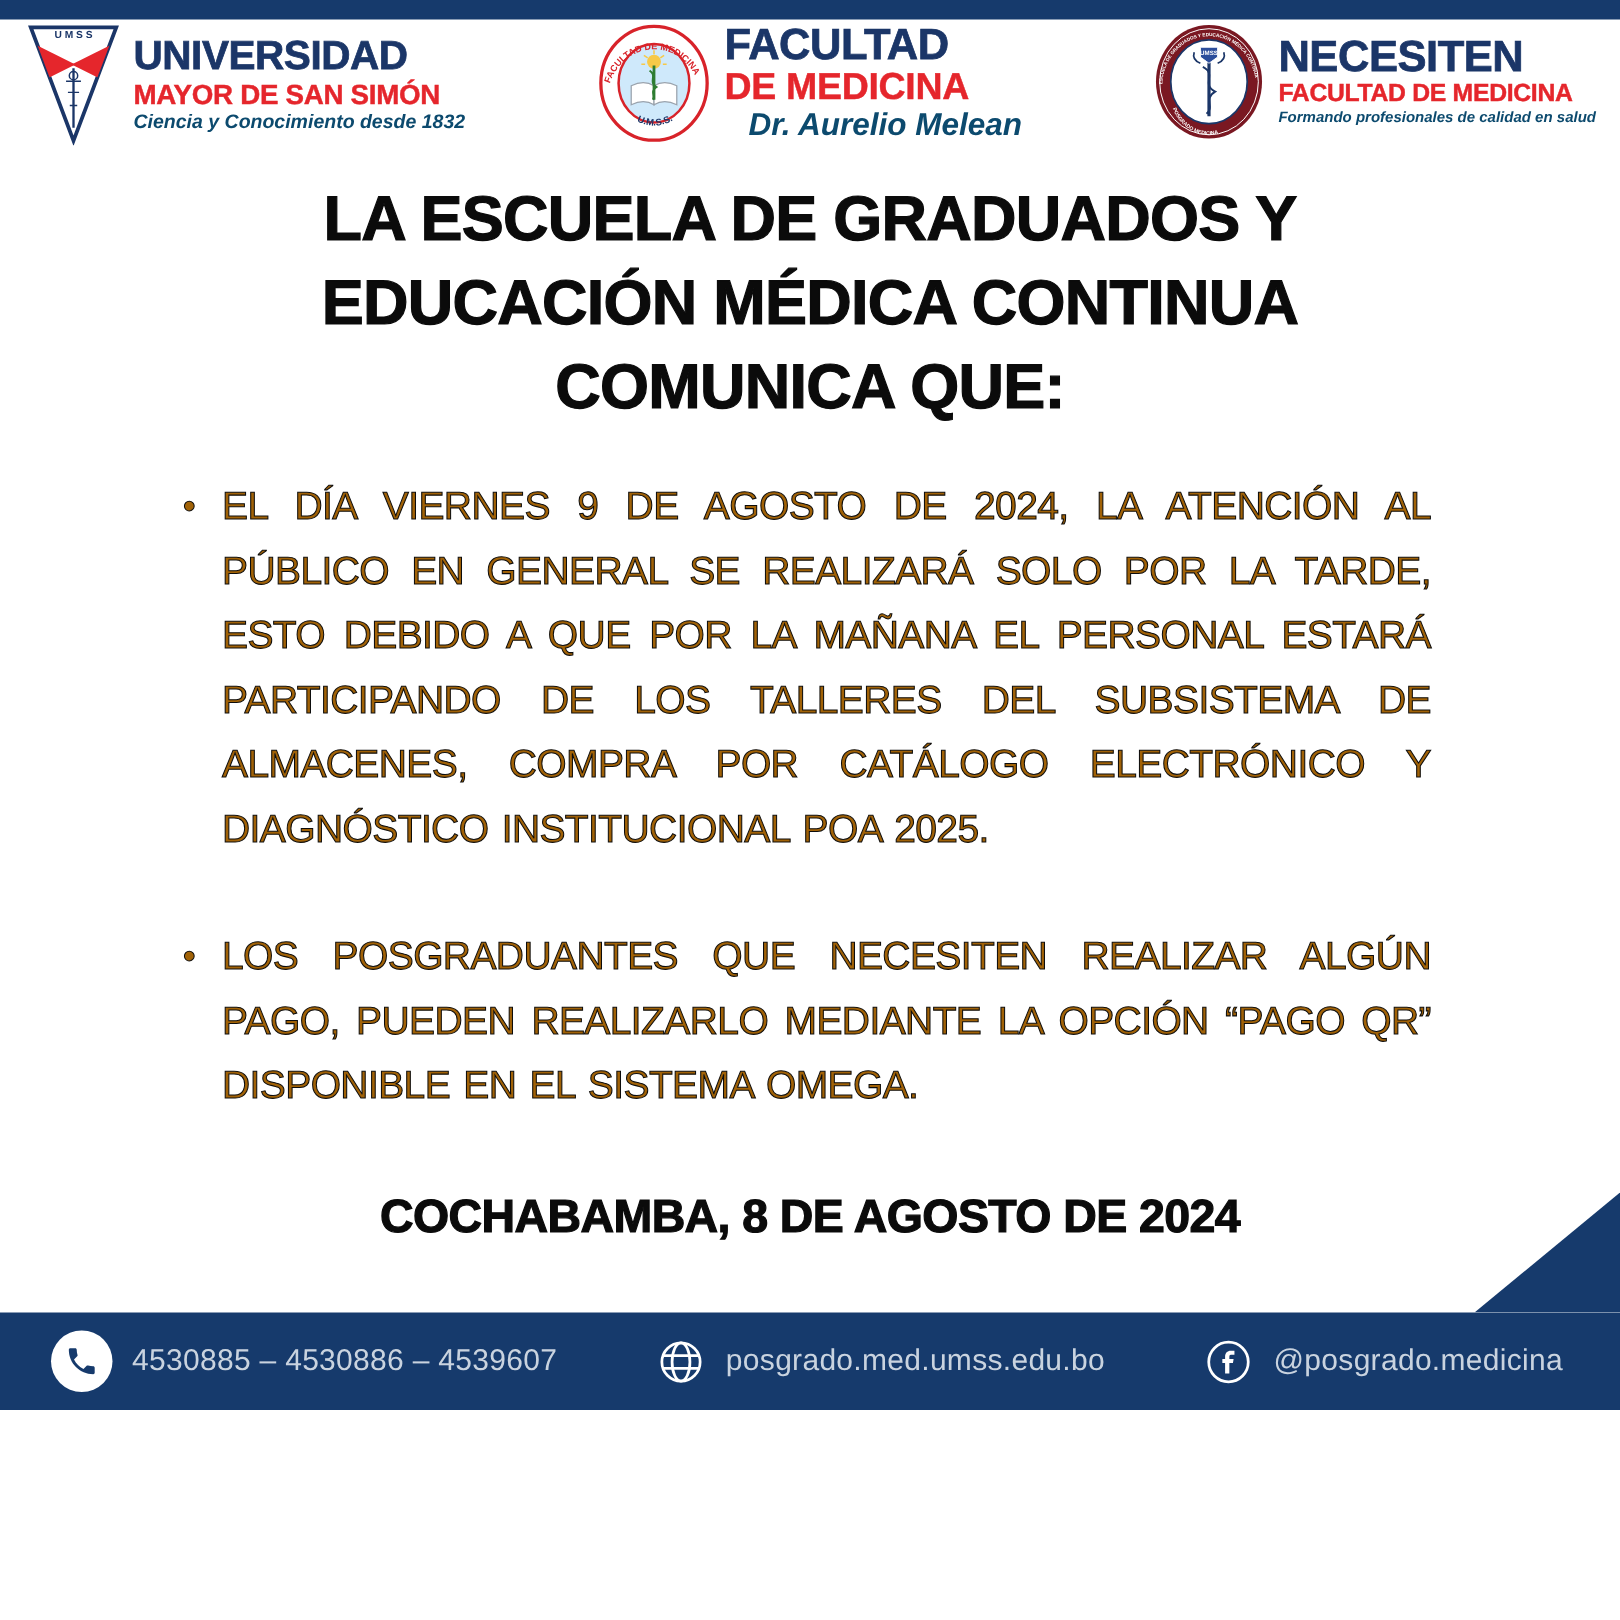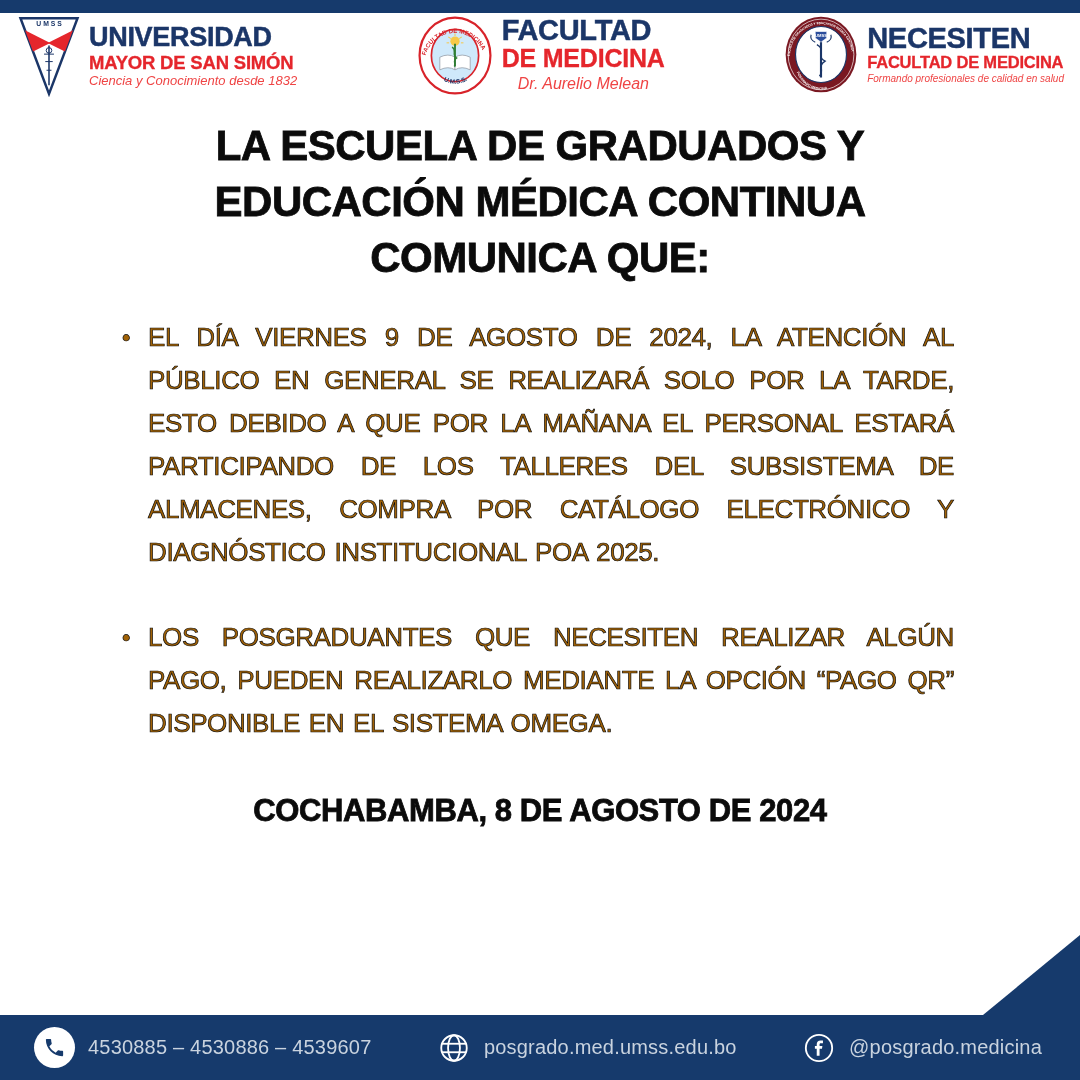--- a/index.html
+++ b/index.html
@@ -1,40 +1,40 @@
 <!DOCTYPE html>
 <html><head>
 <meta charset="utf-8">
 <style>
   * { margin:0; padding:0; box-sizing:border-box; }
   html,body { width:1080px; height:1080px; }
   body { font-family:"Liberation Sans", sans-serif; background:#fff; }
-  .page { position:relative; width:1080px; height:1080px; background:#fff; overflow:hidden; }
+  .page { position:relative; width:1080px; height:940px; background:#fff; overflow:hidden; }
 
   
   .top-bar { position:absolute; top:0; left:0; width:100%; height:13px; background:#163a6c; }
   .corner-wedge { position:absolute; right:0; bottom:65px; width:97px; height:80px; background:#163a6c;
                   clip-path:polygon(100% 0, 0 100%, 100% 100%); }
 
   
   .header { position:absolute; top:15px; left:0; width:100%; padding:0 16px 0 18px;
             display:flex; justify-content:space-between; align-items:flex-start; }
   .logo-group { display:flex; align-items:center; gap:9px; }
   .wordmark { display:flex; flex-direction:column; justify-content:center; }
   .wm-navy { color:#1b3668; font-weight:700; -webkit-text-stroke:0.5px #1b3668; letter-spacing:-0.3px; }
   .wm-red  { color:#e5262c; font-weight:700; -webkit-text-stroke:0.3px #e5262c; letter-spacing:-0.2px; }
-  .wm-tag  { color:#ef4444; font-style:italic; font-weight:400; }
+  .wm-tag  { color:#0c4a6e; font-style:italic; font-weight:700; }
 
   .umss-wm .wm-navy { font-size:27px; line-height:29px; }
   .umss-wm .wm-red  { font-size:18.5px; line-height:21px; }
   .umss-wm .wm-tag  { font-size:13px; line-height:16px; }
 
   .med-wm .wm-navy { font-size:29px; line-height:29px; }
   .med-wm .wm-red  { font-size:25px; line-height:27px; }
-  .med-wm .wm-tag  { font-size:16px; line-height:23px;margin-left:16px; }
+  .med-wm .wm-tag  { font-size:21px; line-height:23px;margin-left:16px; }
 
   .pos-wm .wm-navy { font-size:29px; line-height:29px; }
   .pos-wm .wm-red  { font-size:16.5px; line-height:19px; }
   .pos-wm .wm-tag  { font-size:10px; line-height:13px; }
 
   
   .content { position:absolute; top:118px; left:0; width:100%; }
   .title { max-width:840px; margin:0 auto; text-align:center; color:#0b0b0b;
            font-size:42px; line-height:56px; font-weight:700;
            -webkit-text-stroke:0.8px #0b0b0b; letter-spacing:-0.5px; }

